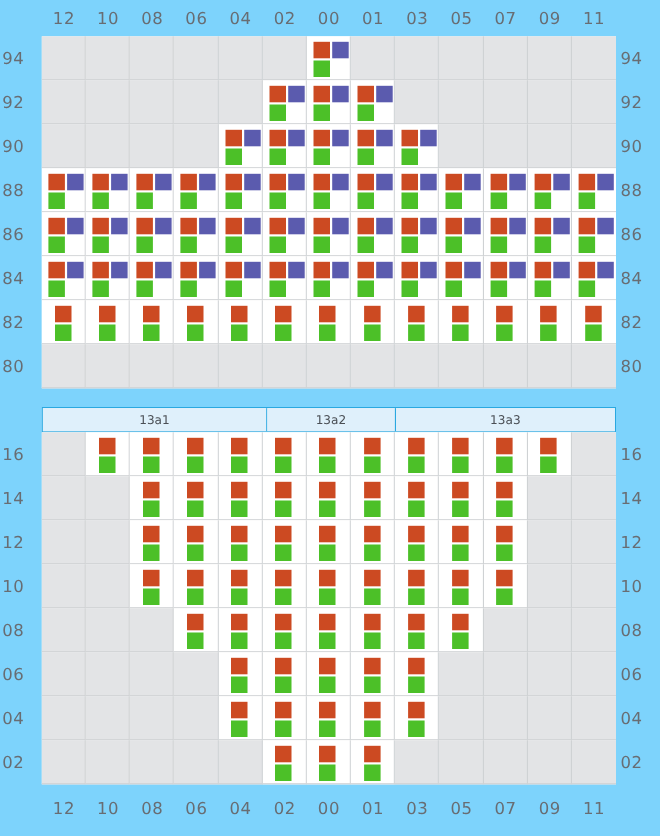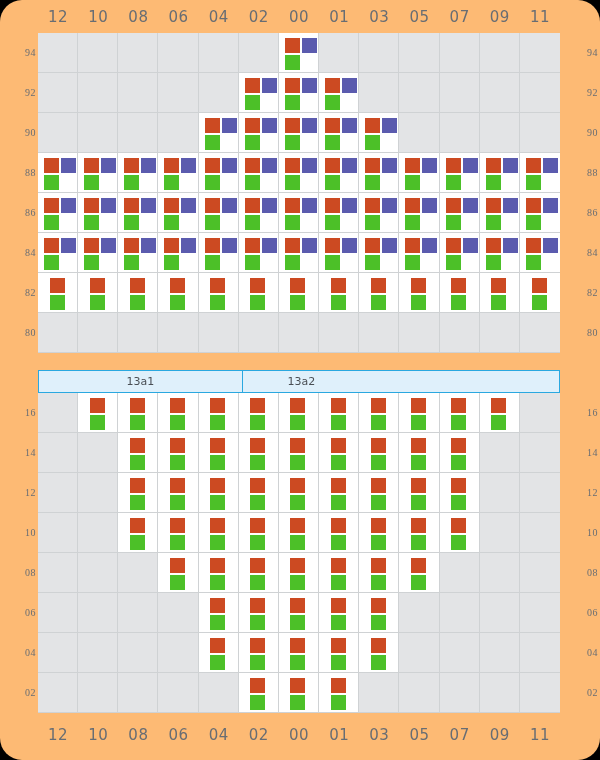--- a/index.html
+++ b/index.html
@@ -3,21 +3,21 @@
 <meta charset="utf-8">
 <style>
   * { box-sizing: border-box; }
   html, body {
     margin: 0; padding: 0;
     width: 600px; height: 760px;
     background: #000;
     font-family: "DejaVu Sans", "Liberation Sans", sans-serif;
     overflow: hidden;
   }
-  .page { position: relative; width: 600px; height: 760px; background: #fdba74; border-radius: 22px; }
+  .page { position: relative; width: 600px; height: 760px; background: #7dd3fc; }
 
   
   .col-axis {
     position: absolute;
     left: 38px; width: 522px;
     height: 30px;
     display: flex;
   }
   .col-axis .tick {
     flex: 1 1 0;
@@ -61,23 +61,22 @@
 
   .c-orange { background: #cc4a22; }
   .c-purple { background: #5b5bae; }
   .c-green  { background: #4cc028; }
 
   
   .row-axis { position: absolute; width: 34px; }
   .row-axis .rtick {
     position: absolute; left: 0; width: 34px;
     height: 40px; line-height: 40px;
-    color: #686d73; font-size: 10px; text-align: right;
+    color: #686d73; font-size: 15px; text-align: left;
     letter-spacing: 0.5px;
-    font-family: Liberation Serif, serif;
   }
   #rows-top-left    { left: 2px;   top: 33px; }
   #rows-top-right   { left: 564px; top: 33px; }
   #rows-bot-left    { left: 2px;   top: 393px; }
   #rows-bot-right   { left: 564px; top: 393px; }
 
   
   #segment-band {
     position: absolute; left: 38px; top: 370px;
     width: 522px; height: 23px;
@@ -472,20 +471,21 @@
       <div class="rtick" style="top: 120px;">88</div>
       <div class="rtick" style="top: 160px;">86</div>
       <div class="rtick" style="top: 200px;">84</div>
       <div class="rtick" style="top: 240px;">82</div>
       <div class="rtick" style="top: 280px;">80</div>
     </div>
 
   <div id="segment-band">
       <div class="seg" style="flex: 0 0 39.2%;">13a1</div>
       <div class="seg" style="flex: 0 0 22.5%; text-align: center;">13a2</div>
+      <div class="seg" style="flex: 0 0 38.3%;">13a3</div>
     </div>
 
   <div class="grid-wrap" id="grid-bottom">
     <div class="grid">
         <div class="cell empty"></div>
         <div class="cell">
           <span class="mk o-ct c-orange"></span>
           <span class="mk g-ct c-green"></span>
         </div>
         <div class="cell">

